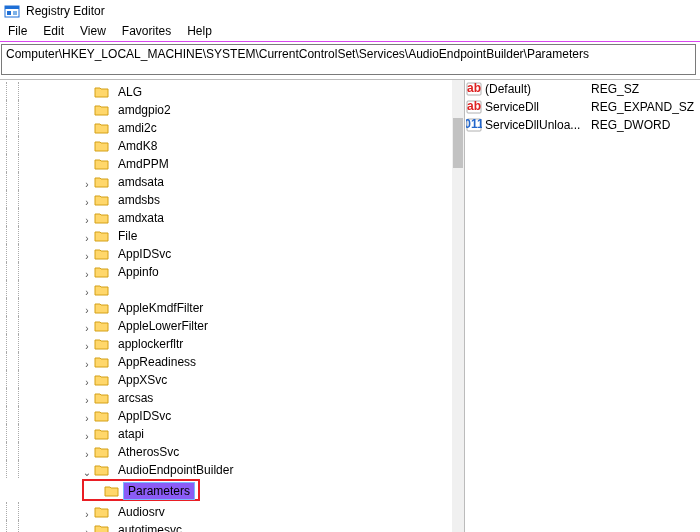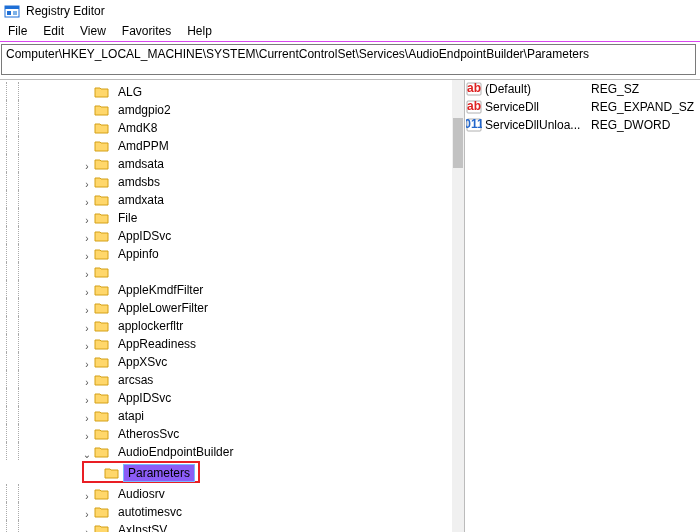--- a/index.html
+++ b/index.html
@@ -78,20 +78,32 @@
             <span class="ancestor"></span>
             <span class="ancestor"></span>
             <span style="display: inline-block; width: 56px;"></span>
             <span class="expander"></span>
             <span class="folder">
               <svg width="16" height="16">
                 <path d="M1 4 h5 l1 1 h7 v8 h-13 z" fill="#ffd76b" stroke="#d4a017"></path>
               </svg>
             </span>
             <span class="label">amdgpio2</span>
+          </div>
+          <div class="node">
+            <span class="ancestor"></span>
+            <span class="ancestor"></span>
+            <span style="display: inline-block; width: 56px;"></span>
+            <span class="expander"></span>
+            <span class="folder">
+              <svg width="16" height="16">
+                <path d="M1 4 h5 l1 1 h7 v8 h-13 z" fill="#ffd76b" stroke="#d4a017"></path>
+              </svg>
+            </span>
+            <span class="label">amdi2c</span>
           </div>
           <div class="node">
             <span class="ancestor"></span>
             <span class="ancestor"></span>
             <span style="display: inline-block; width: 56px;"></span>
             <span class="expander"></span>
             <span class="folder">
               <svg width="16" height="16">
                 <path d="M1 4 h5 l1 1 h7 v8 h-13 z" fill="#ffd76b" stroke="#d4a017"></path>
               </svg>

